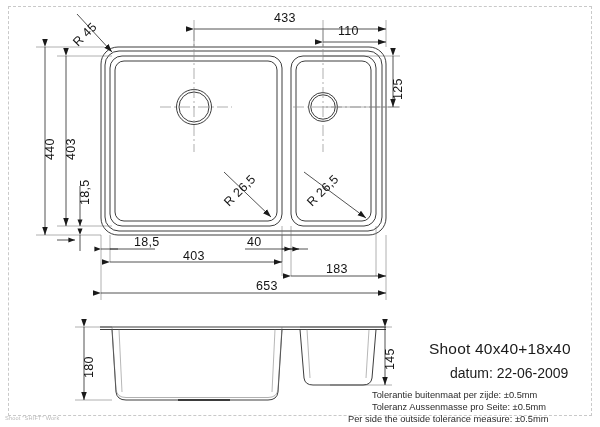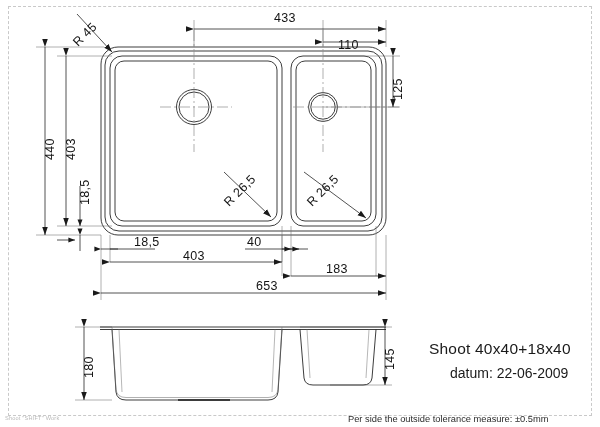--- a/index.html
+++ b/index.html
@@ -149,21 +149,21 @@
 
       <line x1="178" y1="400" x2="230" y2="400" stroke-width="1.5"></line>
 
       <path d="M300,329.5 L304,378 Q305,385 313,385 L363,385 Q371,385 372,378 L376,329.5"></path>
       <line x1="307" y1="329.5" x2="310" y2="378" stroke="#6f6f6f" stroke-width="0.5"></line>
       <line x1="366" y1="378" x2="369" y2="329.5" stroke="#6f6f6f" stroke-width="0.5"></line>
     </g>
   </svg>
 
   <div class="txt dim" style="left:274px;top:12px;">433</div>
-  <div class="txt dim" style="left:338px;top:25px;margin-top:14px;">110</div>
+  <div class="txt dim" style="left:338px;top:25px;">110</div>
 
   <div class="txt dimv" style="left:44px;top:160px;">440</div>
   <div class="txt dimv" style="left:65px;top:160px;">403</div>
   <div class="txt dimv" style="left:79px;top:205px;">18,5</div>
   <div class="txt dimv" style="left:392px;top:100px;">125</div>
 
   <div class="txt rad" style="left:71px;top:40px;">R 45</div>
   <div class="txt rad" style="left:222px;top:200px;">R 26,5</div>
   <div class="txt rad" style="left:305px;top:200px;">R 26,5</div>
 
@@ -172,17 +172,19 @@
   <div class="txt dim" style="left:183px;top:250px;">403</div>
   <div class="txt dim" style="left:326px;top:263px;">183</div>
   <div class="txt dim" style="left:228px;top:280px;padding-left:28px;">653</div>
 
   <div class="txt dimv" style="left:83px;top:378px;">180</div>
   <div class="txt dimv" style="left:384px;top:370px;">145</div>
 
   <div class="txt title" style="left:429px;top:341px;">Shoot 40x40+18x40</div>
   <div class="txt datum" style="left:450px;top:366px;">datum: 22-06-2009</div>
 
+  <div class="txt tol" style="left:372px;top:391px;">Tolerantie buitenmaat per zijde: ±0.5mm</div>
+  <div class="txt tol" style="left:372px;top:403px;">Toleranz Aussenmasse pro Seite: ±0.5mm</div>
   <div class="txt tol" style="left:348px;top:415px;">Per side the outside tolerance measure: ±0.5mm</div>
 
   <div class="txt foot" style="left:5px;top:416px;">Shoot "SHIFT" Work</div>
 
 </div>
 
 </body></html>

